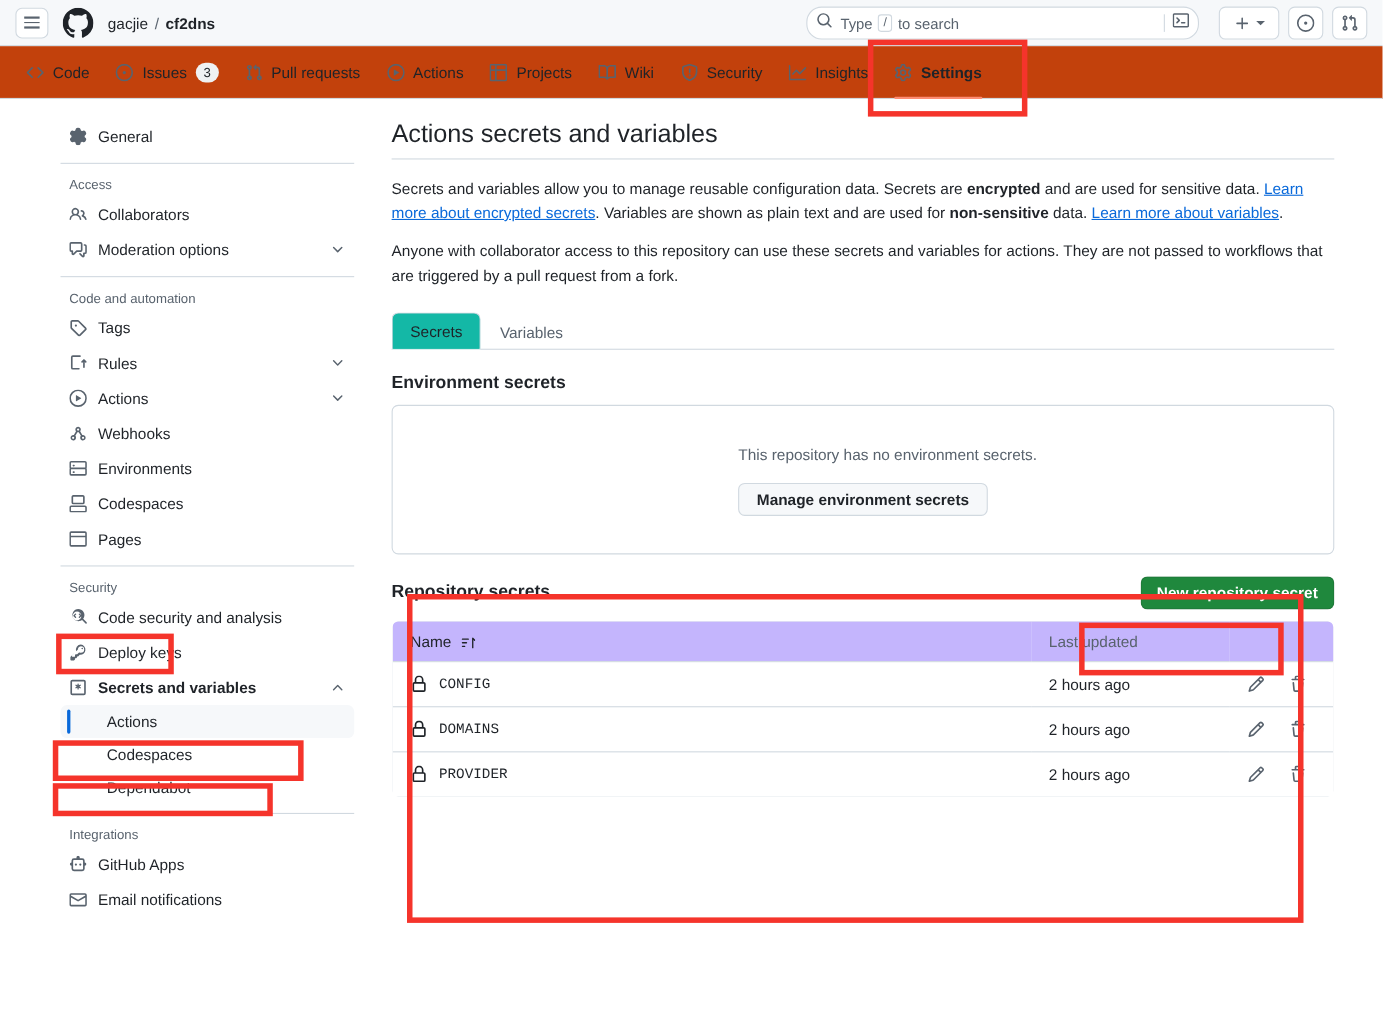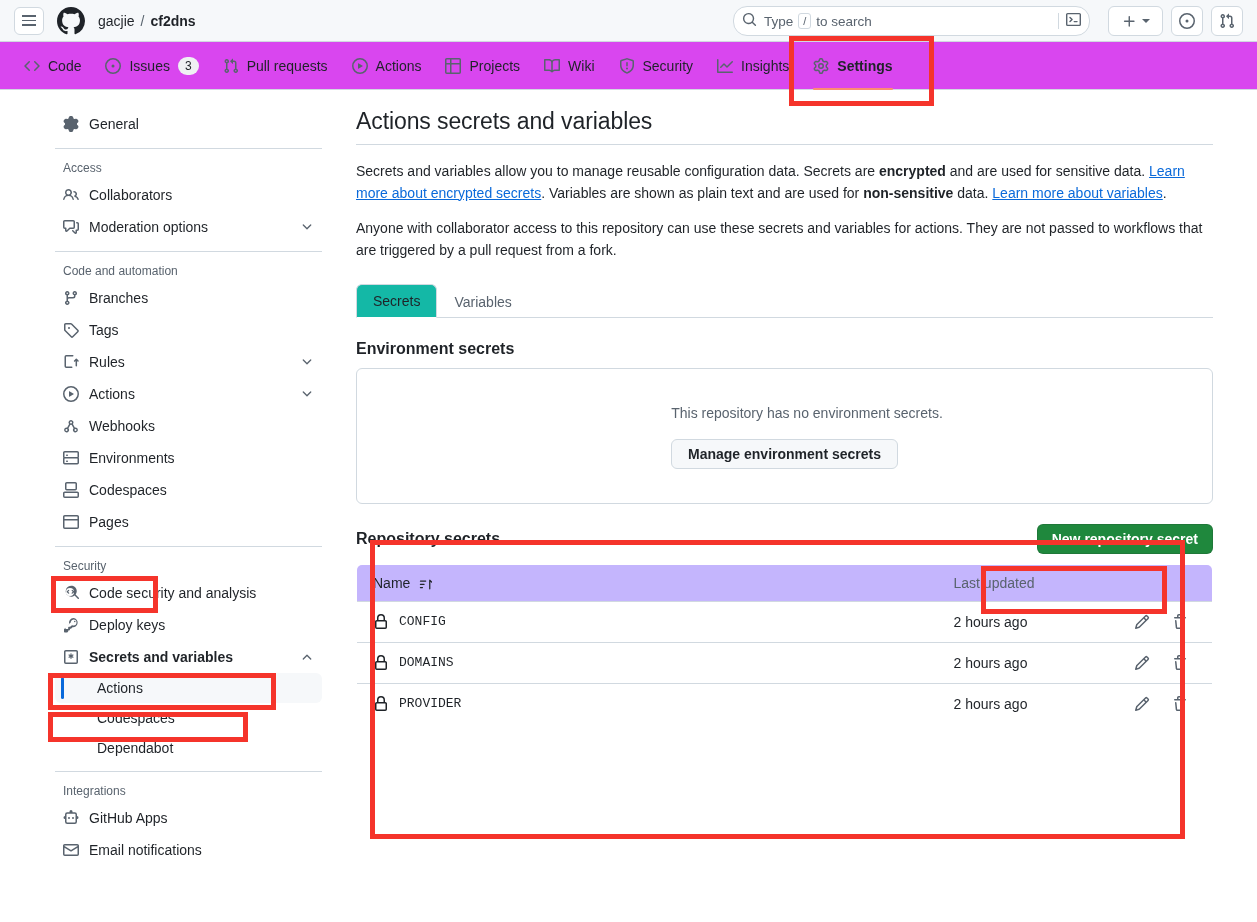--- a/index.html
+++ b/index.html
@@ -48,21 +48,21 @@
     height: 30px; border: 1px solid #d1d9e0; border-radius: 6px; background: #ffffff;
     display: flex; align-items: center; justify-content: center; gap: 5px; cursor: pointer;
     color: #59636e;
   }
   .hdr-btn.plus { width: 55px; }
   .hdr-btn.sq { width: 32px; }
   .caret { width:0;height:0;border-left:4px solid transparent;border-right:4px solid transparent;border-top:4px solid #59636e;}
 
   
   .reponav {
-    height: 48px; background: #d946ef; border-bottom: 1px solid #d1d9e0;
+    height: 48px; background: #c2410c; border-bottom: 1px solid #d1d9e0;
     display: flex; align-items: center; padding: 0 14px; gap: 4px; position: relative;
   }
   .navitem {
     display: flex; align-items: center; gap: 8px; padding: 7px 10px;
     font-size: 14px; color: #1f2328; border-radius: 6px; cursor: pointer;
     position: relative; height: 34px;
   }
   .navitem .ico { color: #59636e; display:flex; align-items:center;}
   .navitem.active { font-weight: 600; }
   .navitem.active::after {
@@ -333,28 +333,20 @@
         <span class="chev">
             <svg width="14" height="14" viewBox="0 0 16 16" fill="currentColor">
               <path d="M12.78 5.22a.749.749 0 0 1 0 1.06l-4.25 4.25a.749.749 0 0 1-1.06 0L3.22 6.28a.749.749 0 1 1 1.06-1.06L8 8.939l3.72-3.719a.749.749 0 0 1 1.06 0Z"></path>
             </svg>
           </span>
       </div>
 
       <div class="side-hr"></div>
 
       <div class="side-sec-title">Code and automation</div>
-      <div class="side-item">
-        <span class="ico">
-            <svg width="16" height="16" viewBox="0 0 16 16" fill="currentColor">
-              <path d="M9.5 3.25a2.25 2.25 0 1 1 3 2.122V6A2.5 2.5 0 0 1 10 8.5H6a1 1 0 0 0-1 1v1.128a2.251 2.251 0 1 1-1.5 0V5.372a2.25 2.25 0 1 1 1.5 0v1.836A2.493 2.493 0 0 1 6 7h4a1 1 0 0 0 1-1v-.628A2.25 2.25 0 0 1 9.5 3.25Zm-6 0a.75.75 0 1 0 1.5 0 .75.75 0 0 0-1.5 0Zm8.25-.75a.75.75 0 1 0 0 1.5.75.75 0 0 0 0-1.5ZM4.25 12a.75.75 0 1 0 0 1.5.75.75 0 0 0 0-1.5Z"></path>
-            </svg>
-          </span>
-        <span>Branches</span>
-      </div>
       <div class="side-item">
         <span class="ico">
             <svg width="16" height="16" viewBox="0 0 16 16" fill="currentColor">
               <path d="M1 7.775V2.75C1 1.784 1.784 1 2.75 1h5.025c.464 0 .91.184 1.238.513l6.25 6.25a1.75 1.75 0 0 1 0 2.474l-5.026 5.026a1.75 1.75 0 0 1-2.474 0l-6.25-6.25A1.752 1.752 0 0 1 1 7.775Zm1.5 0c0 .066.026.13.073.177l6.25 6.25a.25.25 0 0 0 .354 0l5.025-5.025a.25.25 0 0 0 0-.354l-6.25-6.25a.25.25 0 0 0-.177-.073H2.75a.25.25 0 0 0-.25.25ZM6 5a1 1 0 1 1 0 2 1 1 0 0 1 0-2Z"></path>
             </svg>
           </span>
         <span>Tags</span>
       </div>
       <div class="side-item">
         <span class="ico">

